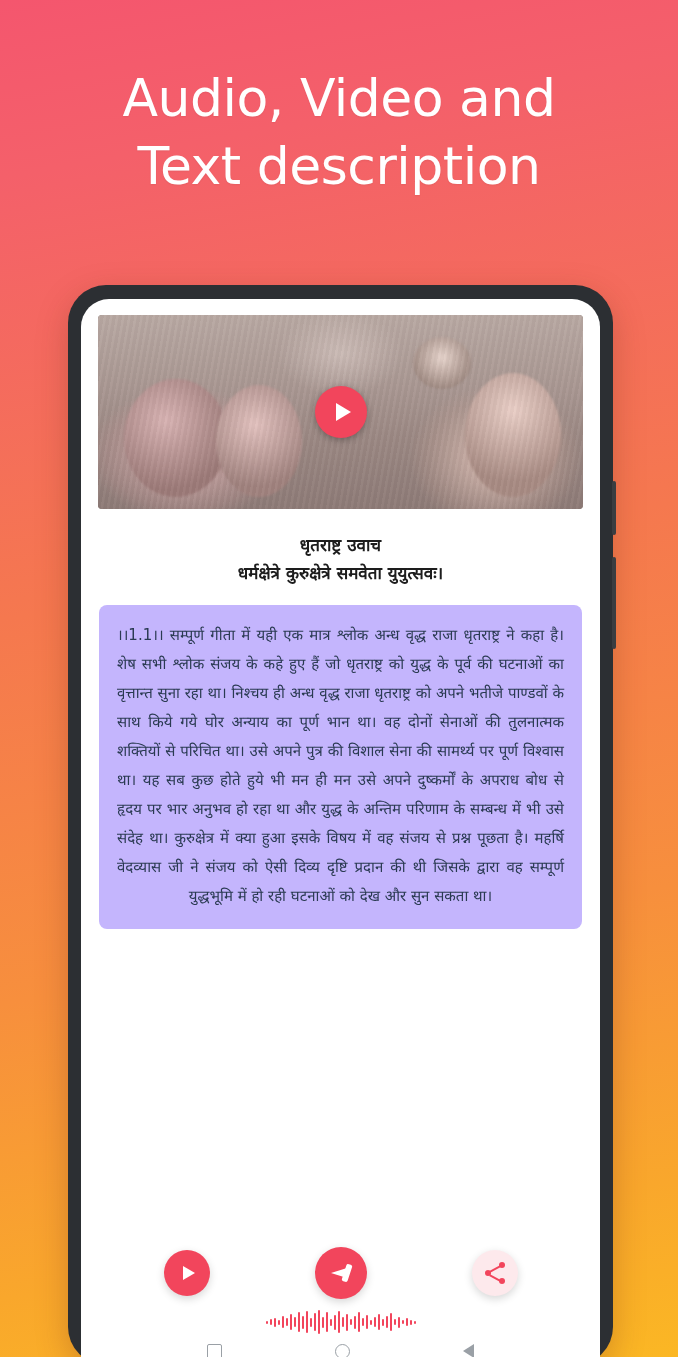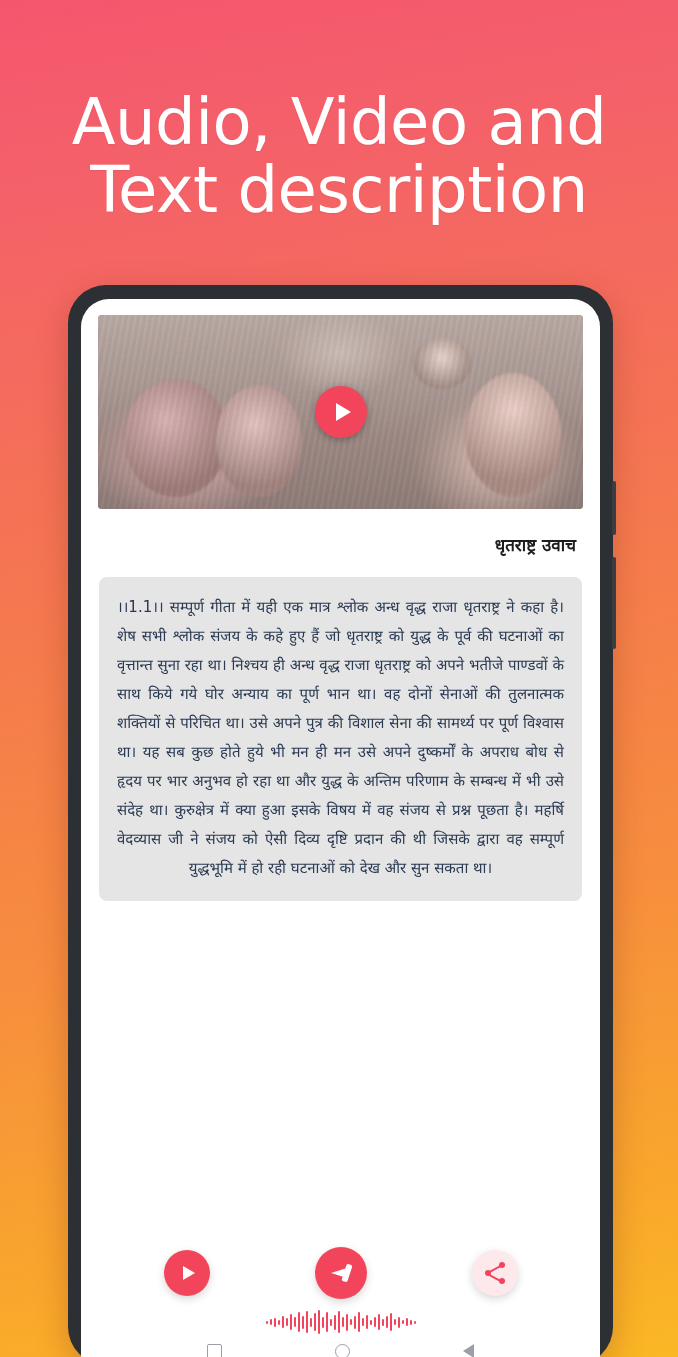--- a/index.html
+++ b/index.html
@@ -15,27 +15,27 @@
   .screen {
     position: relative;
     width: 678px;
     height: 1357px;
     background: linear-gradient(170deg, #f4566e 0%, #f4606a 12%, #f5784f 42%, #f78f3d 68%, #f9a72c 88%, #fbb724 100%);
     overflow: hidden;
   }
   
   .headline {
     position: absolute;
-    top: 88px;
+    top: 64px;
     left: 0;
     width: 678px;
     text-align: center;
     color: #ffffff;
     font-family: "DejaVu Sans", sans-serif;
-    font-size: 64px;
+    font-size: 52px;
     line-height: 68px;
     font-weight: 400;
     letter-spacing: -0.5px;
     text-shadow: 0 1px 2px rgba(0,0,0,0.06);
   }
   .headline .l2 { display: block; text-align: center; }
 
   
   .phone {
     position: absolute;
@@ -133,21 +133,21 @@
     width: 0; height: 0;
     border-left: 15px solid #ffffff;
     border-top: 9px solid transparent;
     border-bottom: 9px solid transparent;
     margin-left: 5px;
   }
 
   
   .verse {
     margin: 22px 24px 0 24px;
-    text-align: right;
+    text-align: center;
     color: #1d1d1d;
     font-family: "DejaVu Sans", sans-serif;
     font-size: 17px;
     line-height: 28px;
     font-weight: 700;
   }
   .verse .v-title { display: block; }
 
   
   .translation {
@@ -156,21 +156,21 @@
     font-family: "DejaVu Sans", sans-serif;
     font-size: 15.5px;
     line-height: 28px;
     font-weight: 700;
     text-align: left;
   }
 
   
   .commentary {
     margin: 18px 18px 0 18px;
-    background: #e5e5e5;
+    background: #c4b5fd;
     border-radius: 8px;
     padding: 16px 18px 18px 18px;
     color: #2a3a52;
     font-family: "DejaVu Sans", sans-serif;
     font-size: 15px;
     line-height: 29px;
     text-align: justify;
     text-align-last: center;
   }
 
@@ -324,20 +324,21 @@
           <div class="hero-figure fig-c"></div>
           <div class="hero-figure fig-d"></div>
         </div>
         <div class="play-badge">
           <div class="tri"></div>
         </div>
       </div>
 
       <div class="verse">
         <span class="v-title">धृतराष्ट्र उवाच</span>
+        <span class="v-title">धर्मक्षेत्रे कुरुक्षेत्रे समवेता युयुत्सवः।</span>
       </div>
 
 
       <div class="commentary">।।1.1।। सम्पूर्ण गीता में यही एक मात्र श्लोक अन्ध वृद्ध राजा धृतराष्ट्र ने कहा है। शेष सभी श्लोक संजय के कहे हुए हैं जो धृतराष्ट्र को युद्ध के पूर्व की घटनाओं का वृत्तान्त सुना रहा था। निश्चय ही अन्ध वृद्ध राजा धृतराष्ट्र को अपने भतीजे पाण्डवों के साथ किये गये घोर अन्याय का पूर्ण भान था। वह दोनों सेनाओं की तुलनात्मक शक्तियों से परिचित था। उसे अपने पुत्र की विशाल सेना की सामर्थ्य पर पूर्ण विश्वास था। यह सब कुछ होते हुये भी मन ही मन उसे अपने दुष्कर्मों के अपराध बोध से हृदय पर भार अनुभव हो रहा था और युद्ध के अन्तिम परिणाम के सम्बन्ध में भी उसे संदेह था। कुरुक्षेत्र में क्या हुआ इसके विषय में वह संजय से प्रश्न पूछता है। महर्षि वेदव्यास जी ने संजय को ऐसी दिव्य दृष्टि प्रदान की थी जिसके द्वारा वह सम्पूर्ण युद्धभूमि में हो रही घटनाओं को देख और सुन सकता था।</div>
 
       <div class="actions">
         <button class="fab fab-play">
           <span class="tri-sm"></span>
         </button>
         <button class="fab fab-speak">

